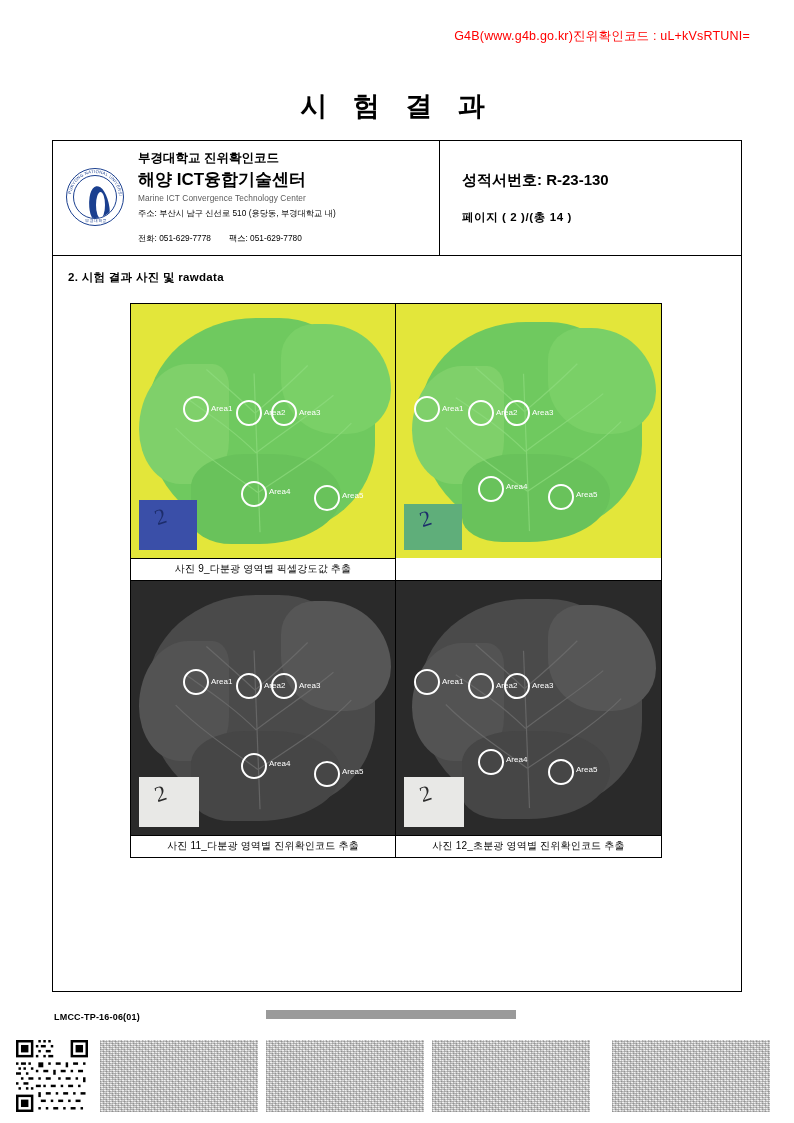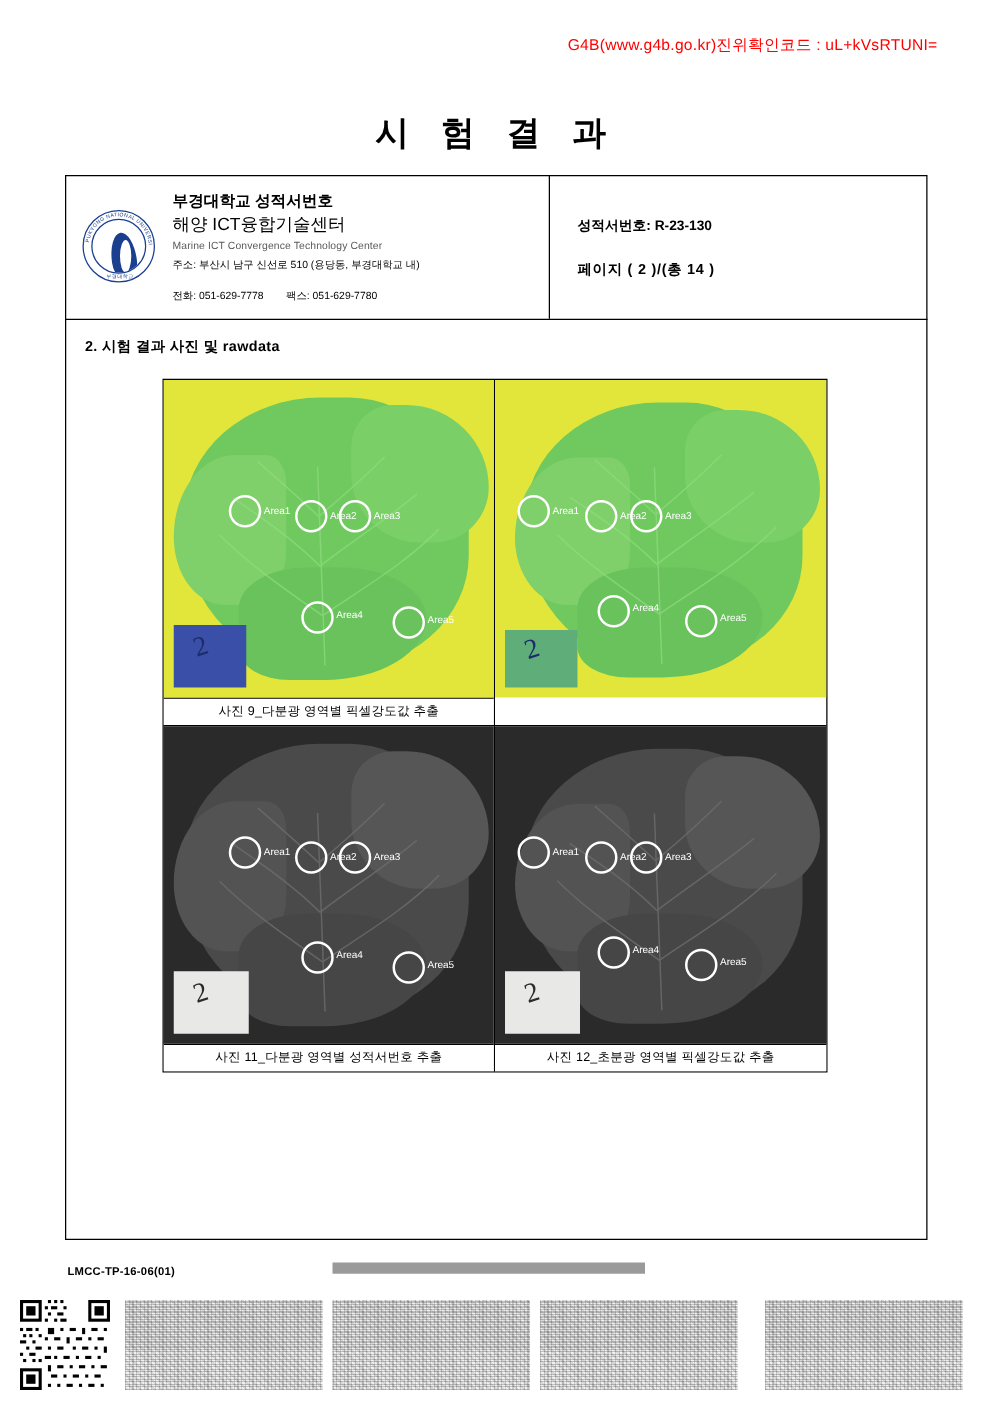--- a/index.html
+++ b/index.html
@@ -129,22 +129,22 @@
     letter-spacing: 0.4px;
   }
   .org-block {
     line-height: 1.38;
   }
   .org-line1 {
     font-size: 12.5px;
     font-weight: bold;
   }
   .org-line2 {
-    font-size: 14px;
-    font-weight: normal;
+    font-size: 17px;
+    font-weight: bold;
   }
   .org-line3 {
     font-size: 8.3px;
     color: #5a5a5a;
     margin-top: 2px;
     letter-spacing: 0.1px;
   }
   .org-line4 {
     font-size: 8.3px;
     margin-top: 3px;
@@ -157,21 +157,21 @@
 
   .header-right {
     flex: 1;
     box-sizing: border-box;
     display: flex;
     flex-direction: column;
     justify-content: center;
     padding-left: 22px;
   }
   .report-no {
-    font-size: 11px;
+    font-size: 15px;
     font-weight: bold;
     margin-bottom: 20px;
   }
   .page-no {
     font-size: 11.5px;
     font-weight: bold;
     letter-spacing: 0.6px;
   }
 
   
@@ -336,21 +336,21 @@
       </div>
       <svg class="arctext" viewBox="0 0 58 58">
         <path id="arcpath" d="M 5,29 A 24,24 0 0 1 53,29" fill="none"></path>
         <text font-size="4.2" fill="#1a3f8f" letter-spacing="0.3">
           <textPath href="#arcpath" startOffset="4%">PUKYONG NATIONAL UNIVERSITY</textPath>
         </text>
       </svg>
       <div class="subtext">부경대학교</div>
     </div>
     <div class="org-block">
-      <div class="org-line1">부경대학교 성적서번호</div>
+      <div class="org-line1">부경대학교 진위확인코드</div>
       <div class="org-line2">해양 ICT융합기술센터</div>
       <div class="org-line3">Marine ICT Convergence Technology Center</div>
       <div class="org-line4">주소: 부산시 남구 신선로 510 (용당동, 부경대학교 내)</div>
       <div class="org-line5">
         <span>전화: 051-629-7778</span><span class="gap"></span><span>팩스:  051-629-7780</span>
       </div>
     </div>
   </div>
   <div class="header-right">
     <div class="report-no">성적서번호: R-23-130</div>
@@ -453,21 +453,21 @@
       <div class="roi-label" style="left:80px;top:96px;">Area1</div>
       <div class="roi" style="left:105px;top:92px;"></div>
       <div class="roi-label" style="left:133px;top:100px;">Area2</div>
       <div class="roi" style="left:140px;top:92px;"></div>
       <div class="roi-label" style="left:168px;top:100px;">Area3</div>
       <div class="roi" style="left:110px;top:172px;"></div>
       <div class="roi-label" style="left:138px;top:178px;">Area4</div>
       <div class="roi" style="left:183px;top:180px;"></div>
       <div class="roi-label" style="left:211px;top:186px;">Area5</div>
     </div>
-    <div class="caption">사진 11_다분광 영역별 성적서번호 추출</div>
+    <div class="caption">사진 11_다분광 영역별 진위확인코드 추출</div>
   </div>
 
   <div class="cell">
     <div class="photo gray">
       <div class="leaf" style="left:24px;top:18px;width:222px;height:212px;"></div>
       <div class="leaf" style="left:16px;top:62px;width:92px;height:118px;background:#535353;border-radius:60% 20% 40% 50%;"></div>
       <div class="leaf" style="left:152px;top:24px;width:108px;height:106px;background:#565656;border-radius:30% 60% 40% 50%;"></div>
       <div class="leaf" style="left:66px;top:150px;width:148px;height:88px;background:#464646;border-radius:40% 50% 60% 30%;"></div>
       <svg class="leafveins" viewBox="0 0 266 254">
         <g stroke="#6d6d6d" stroke-width="1.2" fill="none" opacity="0.8">
@@ -487,21 +487,21 @@
       <div class="roi-label" style="left:46px;top:96px;">Area1</div>
       <div class="roi" style="left:72px;top:92px;"></div>
       <div class="roi-label" style="left:100px;top:100px;">Area2</div>
       <div class="roi" style="left:108px;top:92px;"></div>
       <div class="roi-label" style="left:136px;top:100px;">Area3</div>
       <div class="roi" style="left:82px;top:168px;"></div>
       <div class="roi-label" style="left:110px;top:174px;">Area4</div>
       <div class="roi" style="left:152px;top:178px;"></div>
       <div class="roi-label" style="left:180px;top:184px;">Area5</div>
     </div>
-    <div class="caption">사진 12_초분광 영역별 픽셀강도값 추출</div>
+    <div class="caption">사진 12_초분광 영역별 진위확인코드 추출</div>
   </div>
 
 </div>
 
 <div class="doc-code">LMCC-TP-16-06(01)</div>
 <div class="gray-bar"></div>
 
 <svg class="qr" viewBox="0 0 29 29">
   <rect width="29" height="29" fill="#fff"></rect>
   <g fill="#000">

